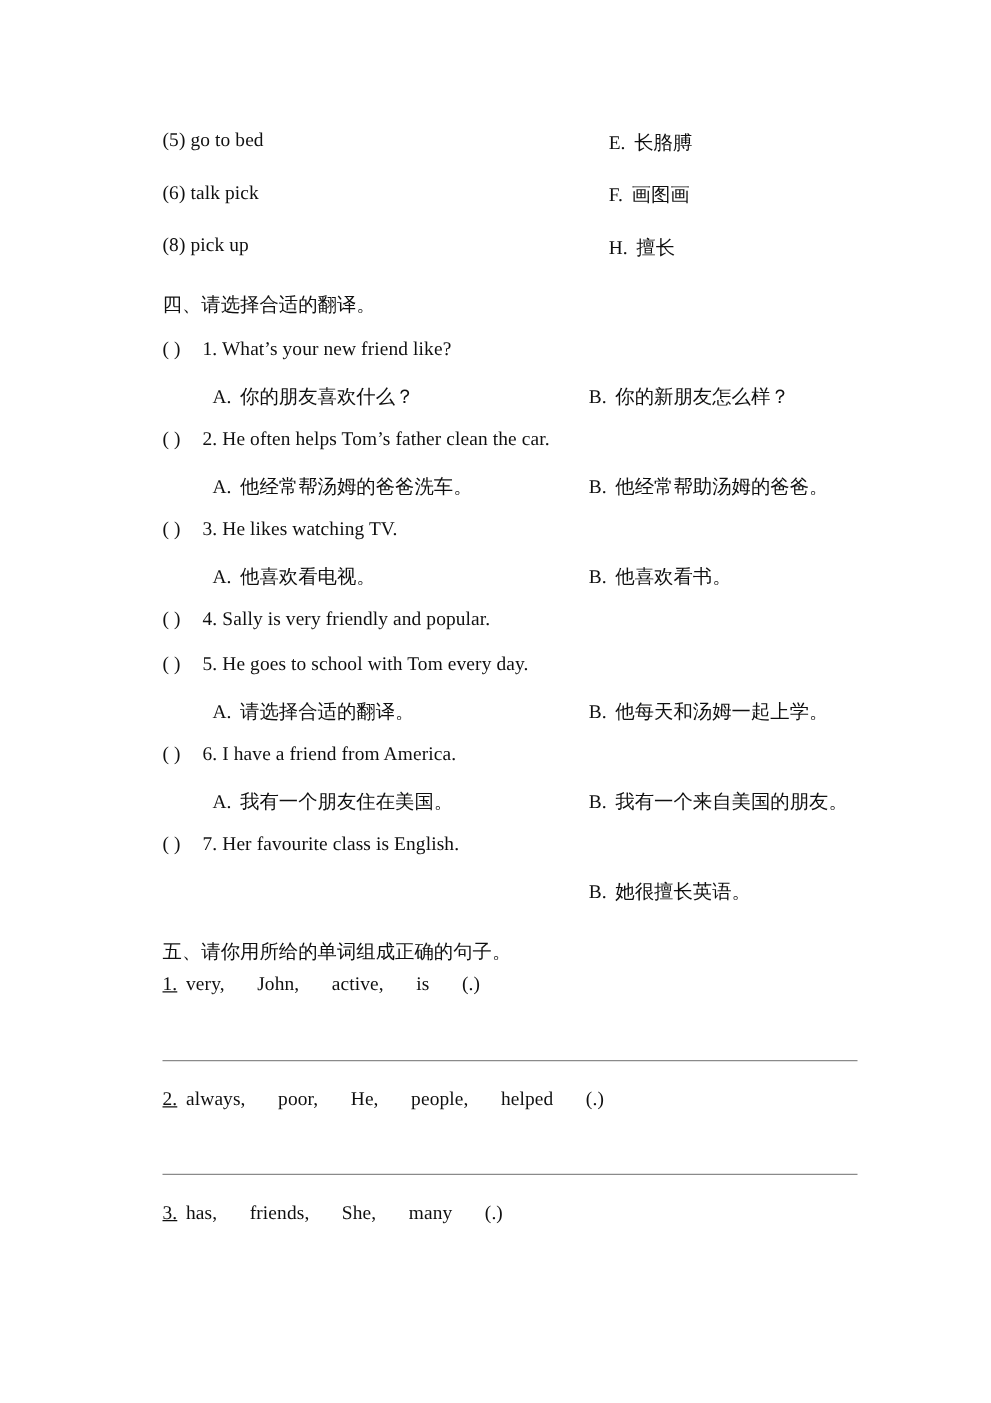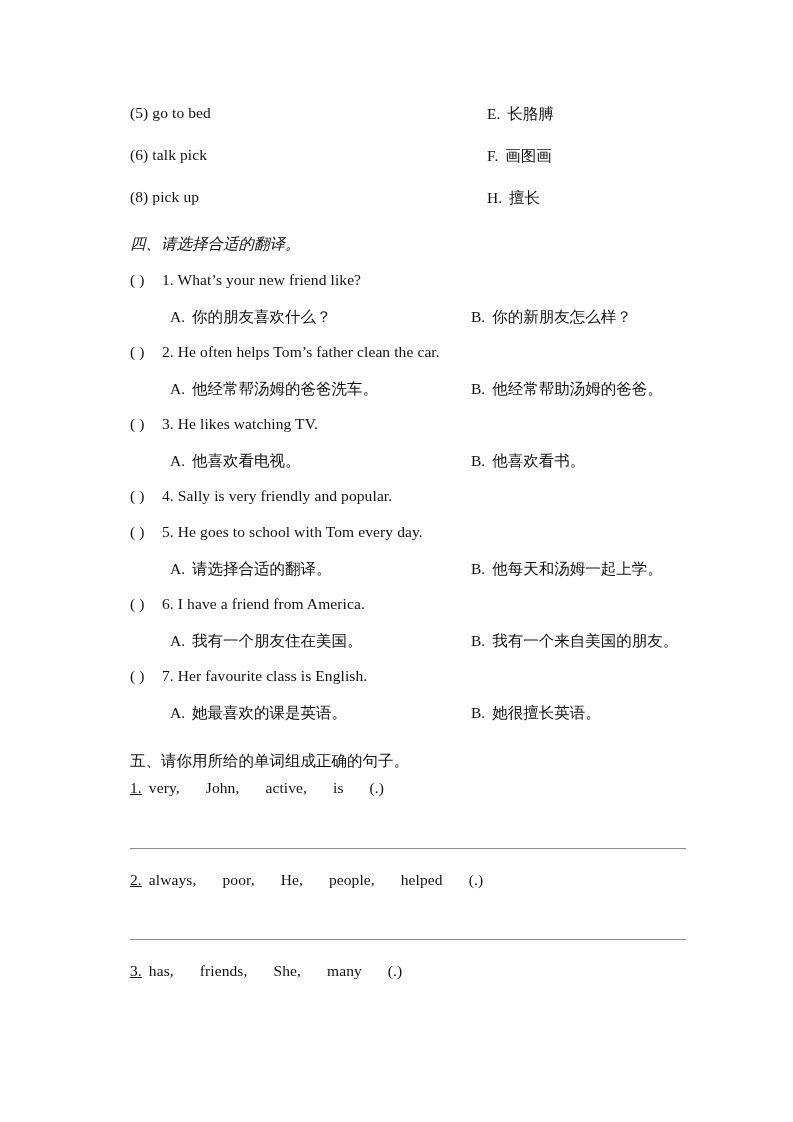--- a/index.html
+++ b/index.html
@@ -69,21 +69,21 @@
     font-size: 15.5px;
     white-space: nowrap;
   }
 
   
   .match-list { margin: 0; padding: 0; }
   .match-row { height: 42px; }
 
   
   .sec4 { margin-top: 0; }
-  .sec4-heading { height: 41px; padding-top: 4px; box-sizing: border-box; font-style: italic; }
+  .sec4-heading { height: 41px; padding-top: 4px; box-sizing: border-box; }
 
   .q-stem {
     height: 36px;
     white-space: nowrap;
   }
   .q-paren {
     display: inline-block;
     min-width: 30px;
   }
   .q-num {
@@ -177,21 +177,20 @@
       </div>
 
       <div class="q-stem en"><span class="q-paren">(    )</span><span class="q-num">6.</span> <span>I have a friend from America.</span></div>
       <div class="q-opts">
         <span class="col-left"><span class="opt-letter">A.</span><span class="opt-sp"></span><span class="cn">我有一个朋友住在美国。</span></span>
         <span class="col-right"><span class="opt-letter">B.</span><span class="opt-sp"></span><span class="cn">我有一个来自美国的朋友。</span></span>
       </div>
 
       <div class="q-stem en"><span class="q-paren">(    )</span><span class="q-num">7.</span> <span>Her favourite class is English.</span></div>
       <div class="q-opts">
-        <span class="col-left"><span class="opt-letter">A.</span><span class="opt-sp"></span><span class="cn">她最喜欢的课是英语。</span></span>
         <span class="col-right"><span class="opt-letter">B.</span><span class="opt-sp"></span><span class="cn">她很擅长英语。</span></span>
       </div>
 
     </div>
 
     <div class="sec5">
 
       <div class="sec5-heading heading">五、请你用所给的单词组成正确的句子。</div>
 
       <div class="scramble en"><span>1.</span><span class="gap-sm"></span><span class="w">very,</span><span class="gap-md"></span><span class="w">John,</span><span class="gap-md"></span><span class="w">active,</span><span class="gap-md"></span><span class="w">is</span><span class="gap-md"></span><span class="w">(.)</span></div>

